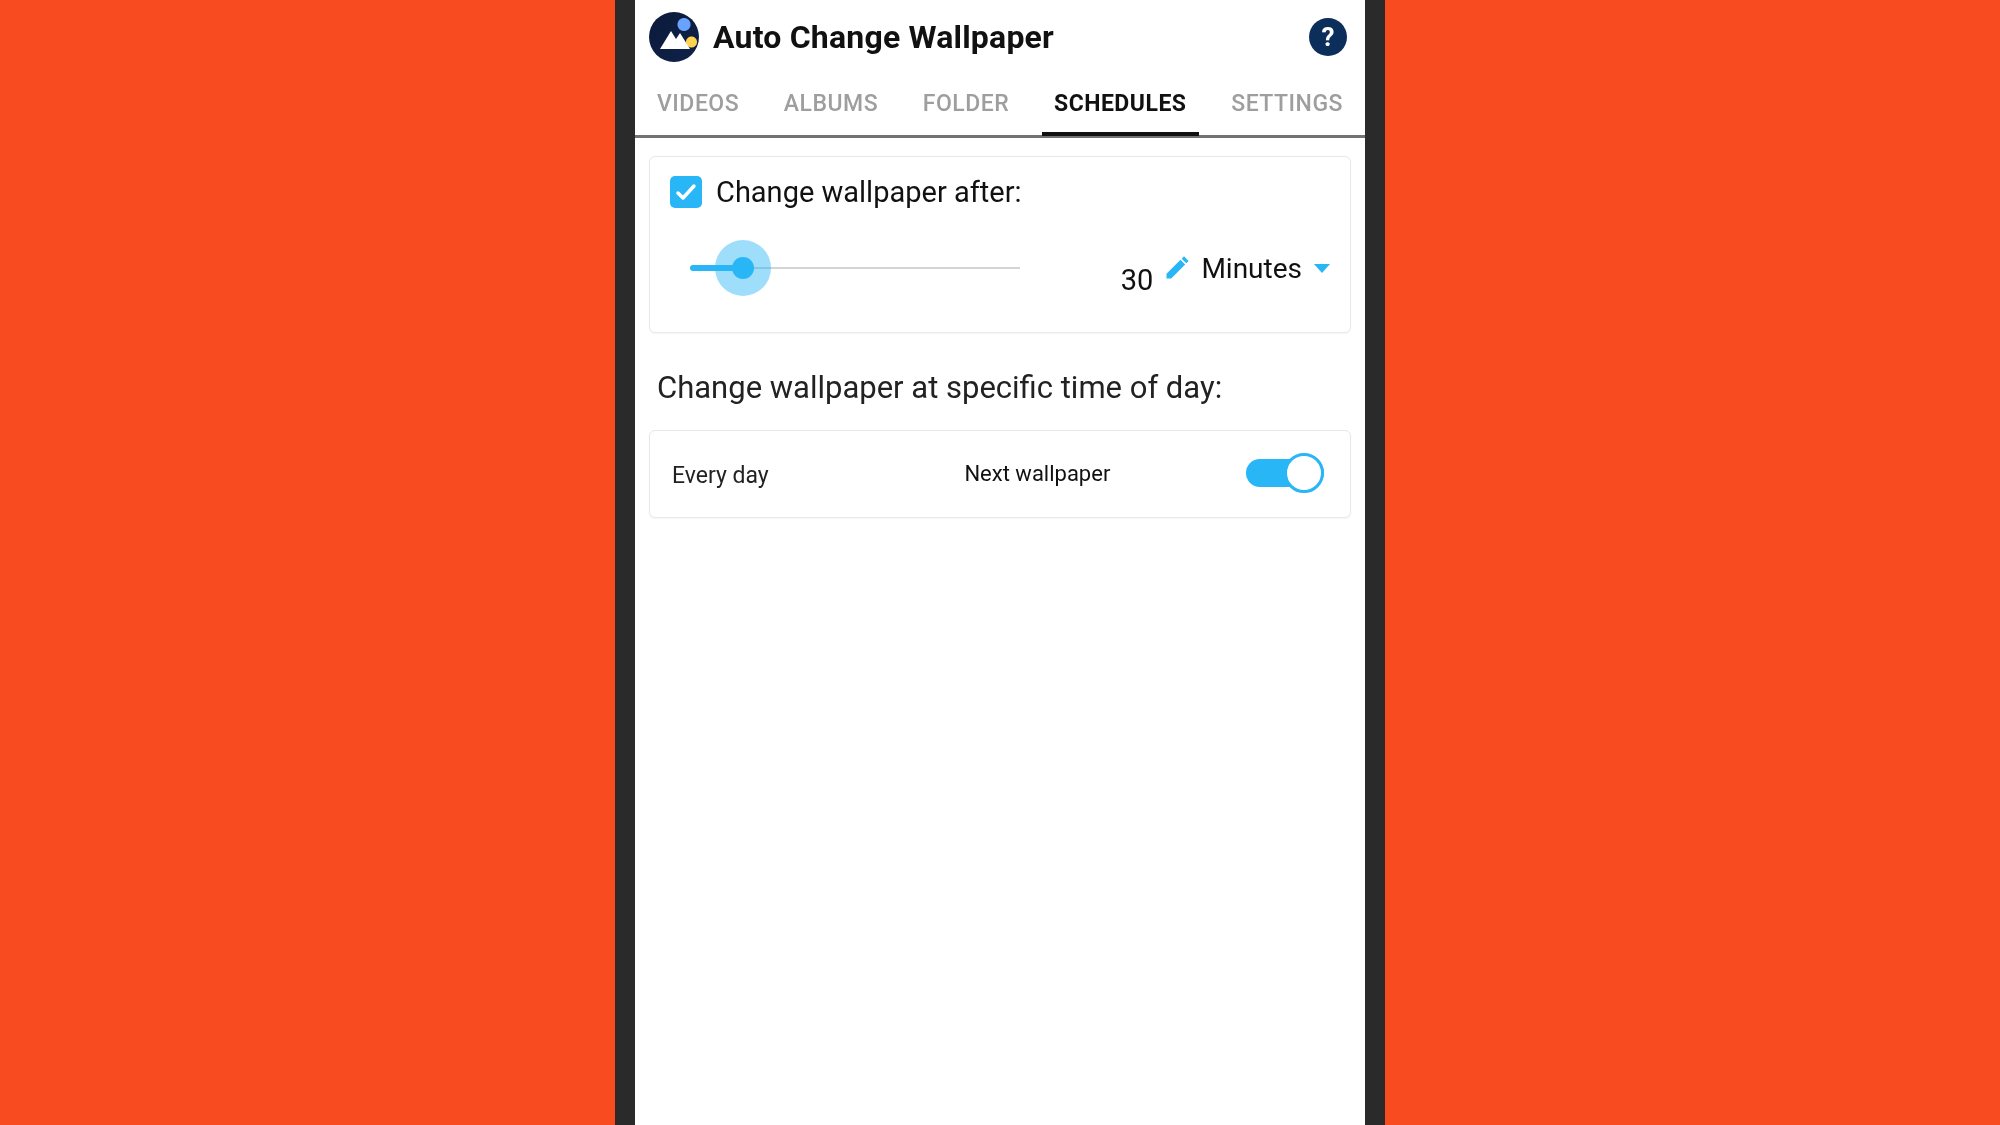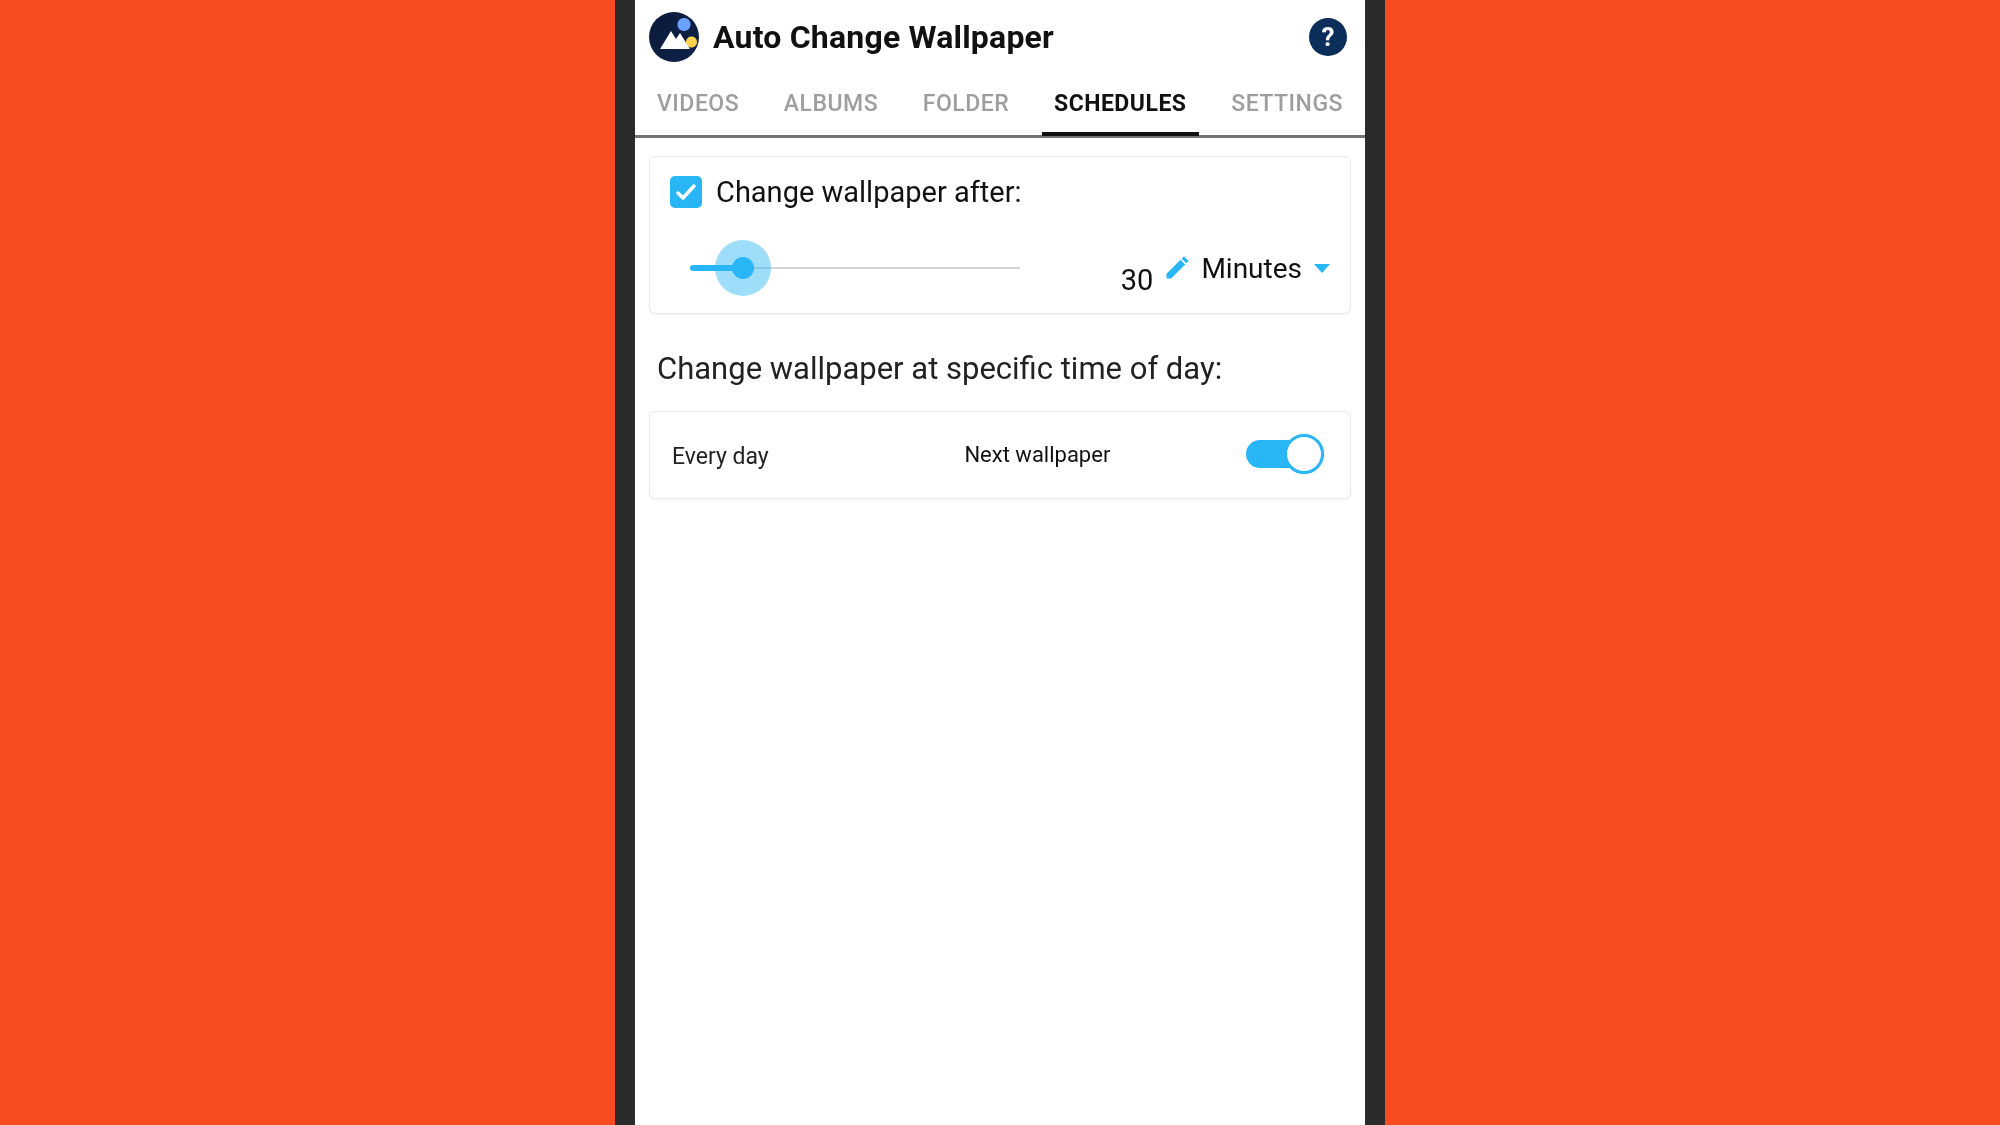--- a/index.html
+++ b/index.html
@@ -108,21 +108,21 @@
       padding: 18px 14px 20px 14px;
       display: flex;
       flex-direction: column;
       gap: 18px;
     }
     .card {
       background: #fff;
       border: 1px solid #e8e8e8;
       border-radius: 6px;
       box-shadow: 0 1px 2px rgba(0,0,0,0.04);
-      padding: 18px 20px 16px 20px;
+      padding: 18px 20px 35px 20px;
     }
     
     .row-check {
       display: flex;
       align-items: center;
       gap: 14px;
     }
     .checkbox {
       width: 32px;
       height: 32px;

